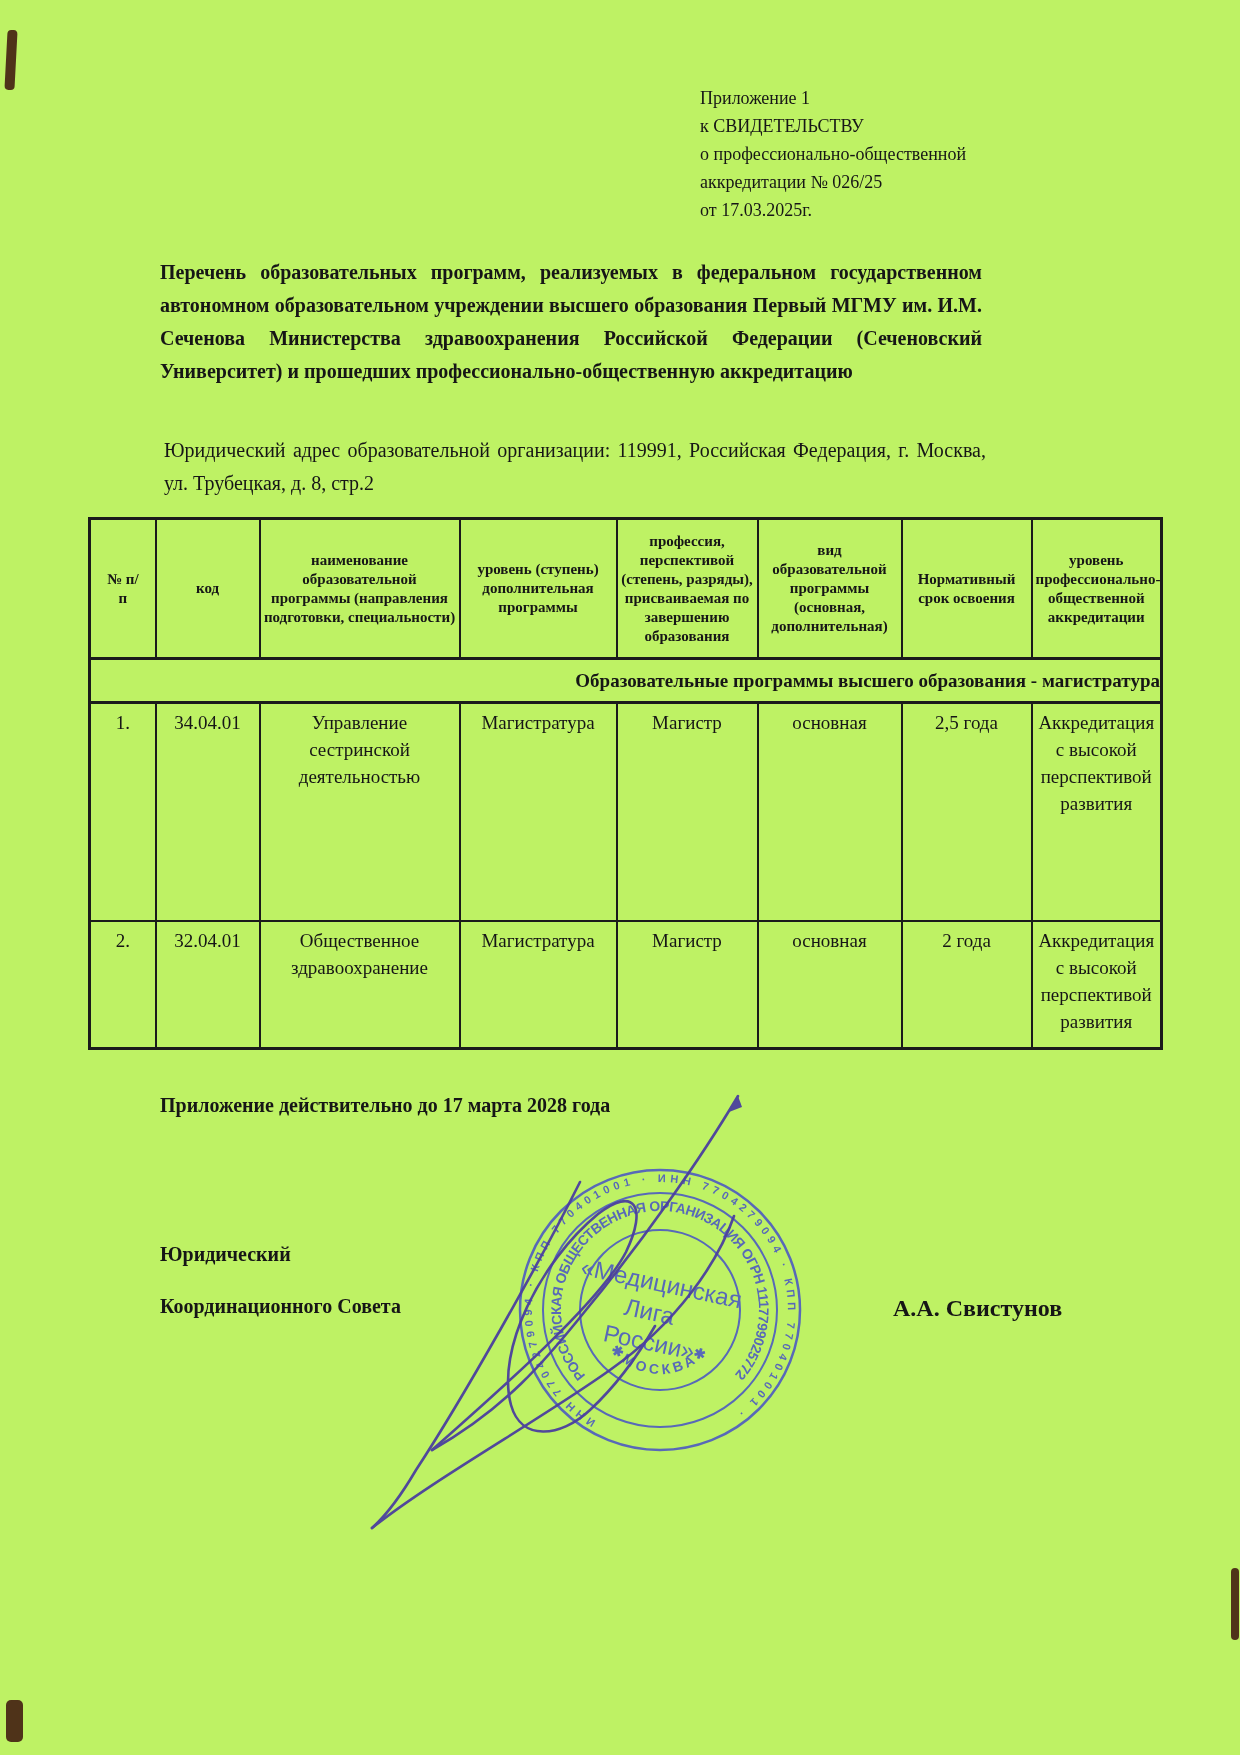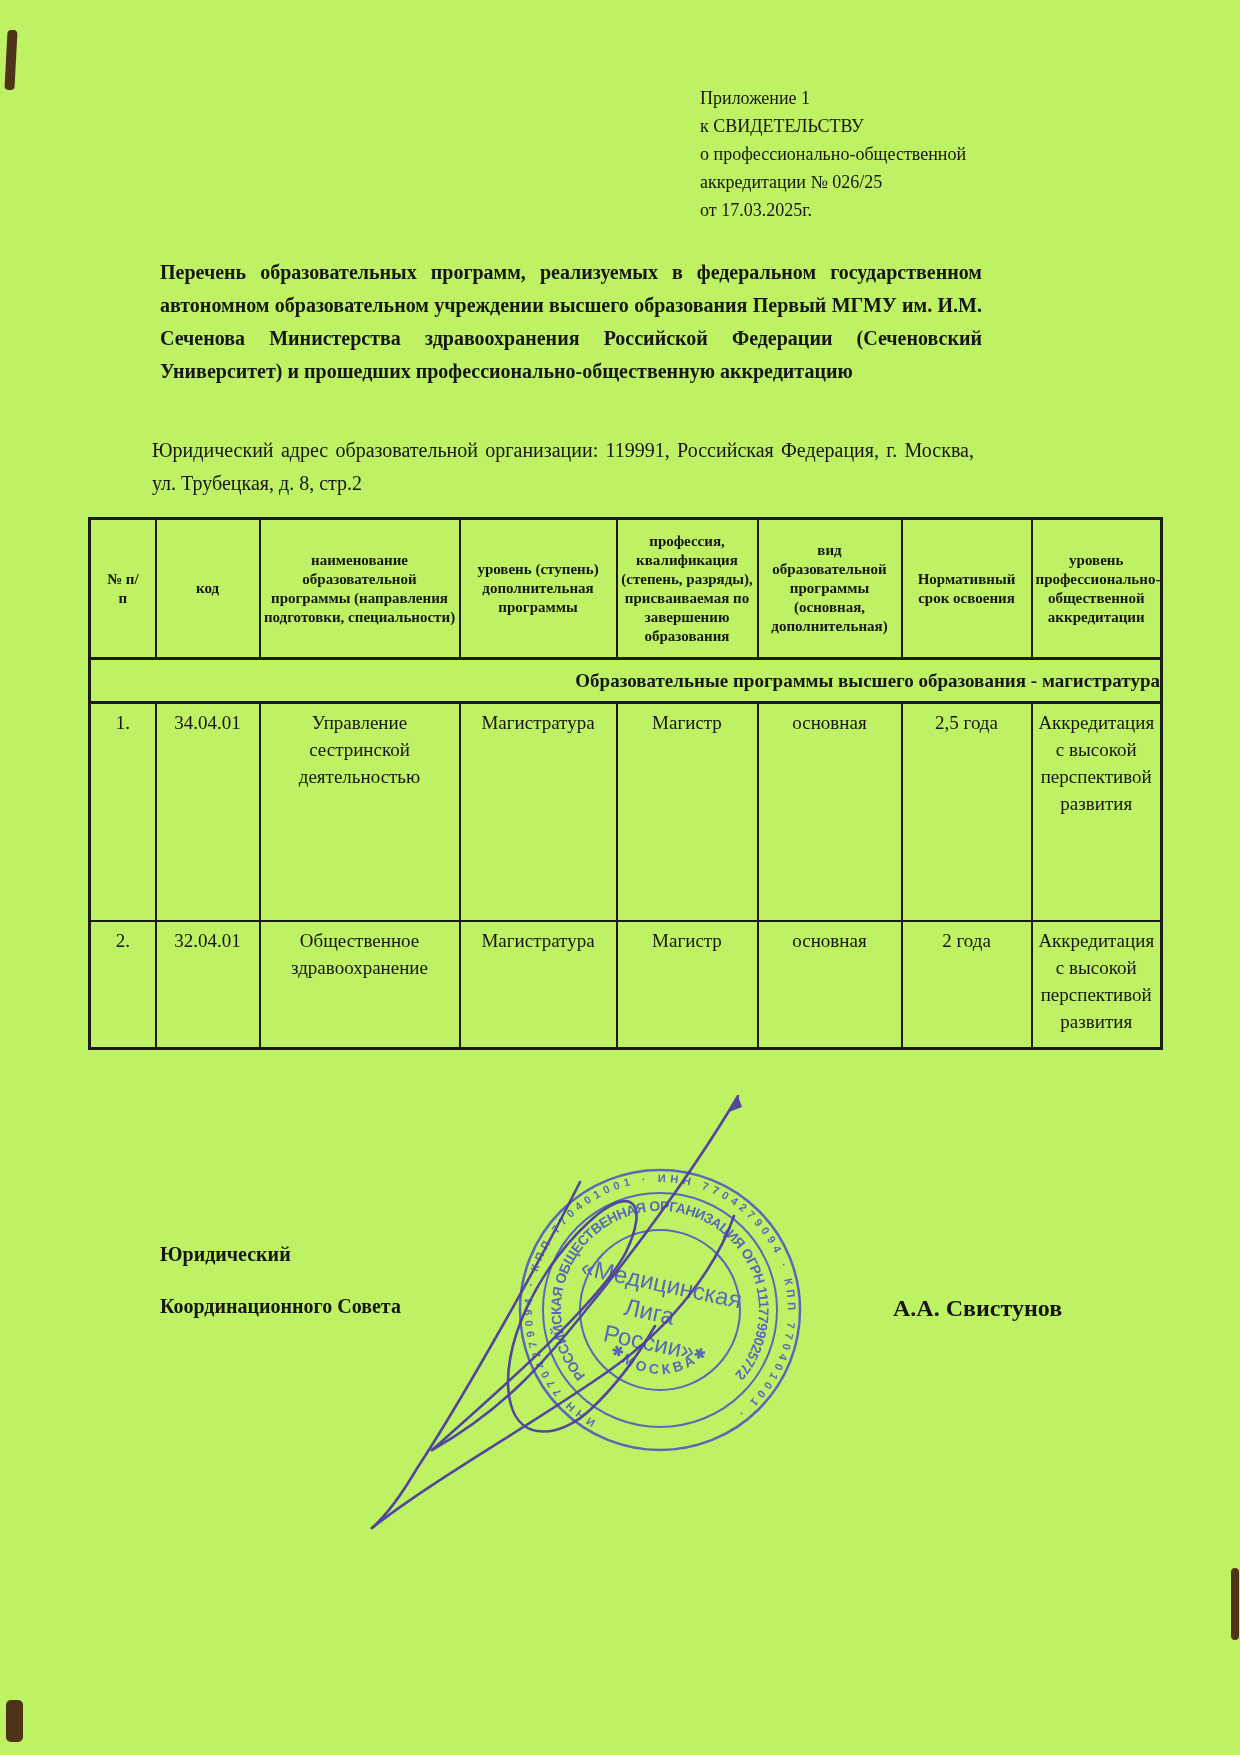--- a/index.html
+++ b/index.html
@@ -24,21 +24,21 @@
     position:absolute; left:700px; top:84px;
     font-size:18px; line-height:28px;
   }
 
   .title-par {
     position:absolute; left:160px; top:256px; width:822px;
     font-size:20px; line-height:33px; font-weight:bold;
     text-align:justify;
   }
   .addr-par {
-    position:absolute; left:152px; top:434px; width:822px;
+    position:absolute; left:164px; top:434px; width:822px;
     font-size:20px; line-height:33px;
     text-align:justify;
   }
 
   table.programs {
     position:absolute; left:88px; top:517px; width:1072px;
     border-collapse:collapse; table-layout:fixed;
     border:3px solid #1b1b1b;
   }
   table.programs th, table.programs td {
@@ -105,21 +105,21 @@
         <col style="width:144px">
         <col style="width:130px">
         <col style="width:130px">
     </colgroup>
     <thead>
       <tr style="height:140px">
         <th class="col-num">№ п/п</th>
         <th>код</th>
         <th>наименование образовательной программы (направления подготовки, специальности)</th>
         <th>уровень (ступень) дополнительная программы</th>
-        <th>профессия, квалификация (степень, разряды), присваиваемая по завершению образования</th>
+        <th>профессия, перспективой (степень, разряды), присваиваемая по завершению образования</th>
         <th>вид образовательной программы (основная, дополнительная)</th>
         <th>Нормативный срок освоения</th>
         <th>уровень профессионально-общественной аккредитации</th>
       </tr>
     </thead>
     <tbody>
       <tr class="section-row">
         <td colspan="8">Образовательные программы высшего образования - магистратура</td>
       </tr>
       <tr class="data-row" style="height:218px">
@@ -138,20 +138,21 @@
         <td>Общественное здравоохранение</td>
         <td>Магистратура</td>
         <td>Магистр</td>
         <td>основная</td>
         <td>2 года</td>
         <td>Аккредитация с высокой перспективой развития</td>
       </tr>
     </tbody>
   </table>
 
+  <p class="validity">Приложение действительно до 17 марта 2028 года</p>
 
   <p class="sig-role1">Юридический</p>
   <p class="sig-role2">Координационного Совета</p>
   <p class="sig-name">А.А. Свистунов</p>
 
   <svg class="stamp-sig" viewBox="300 1050 560 520">
     <defs>
 
       <path id="ringTiny" d="M 596,1420.8 A 128,128 0 1,1 724,1420.8" fill="none"></path>
 

